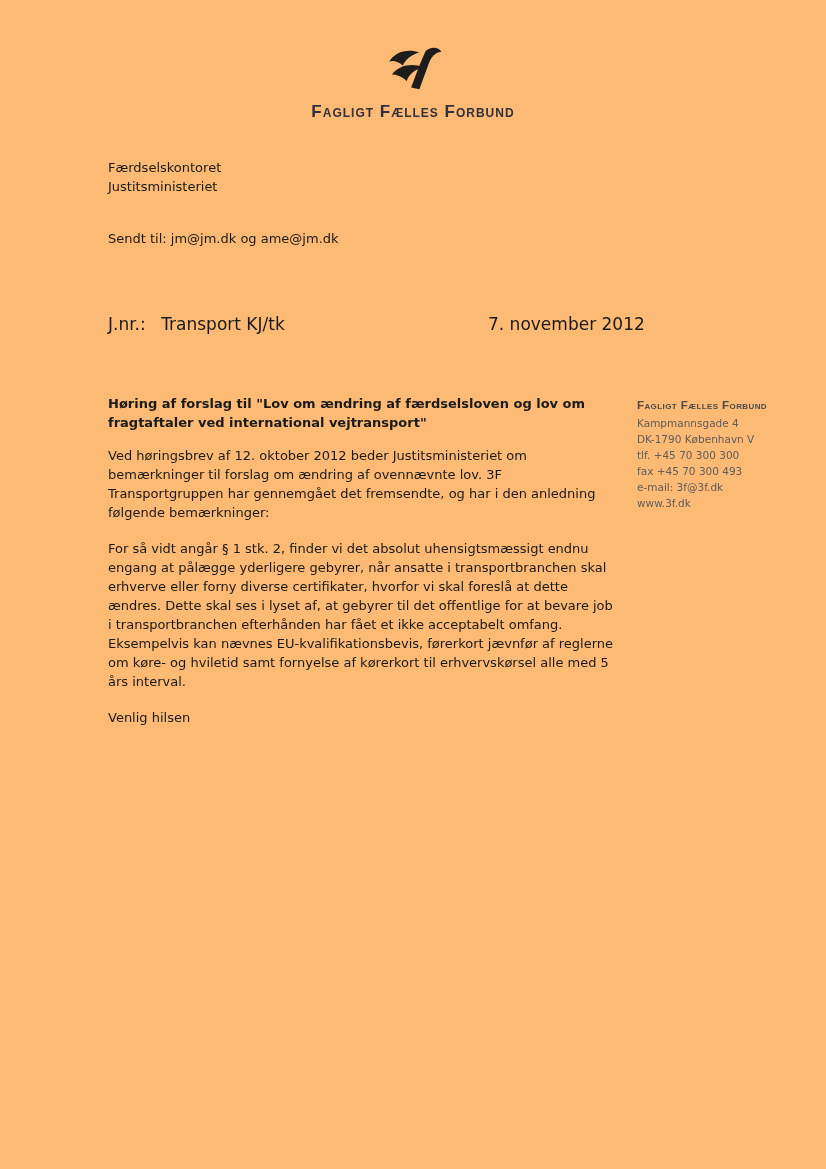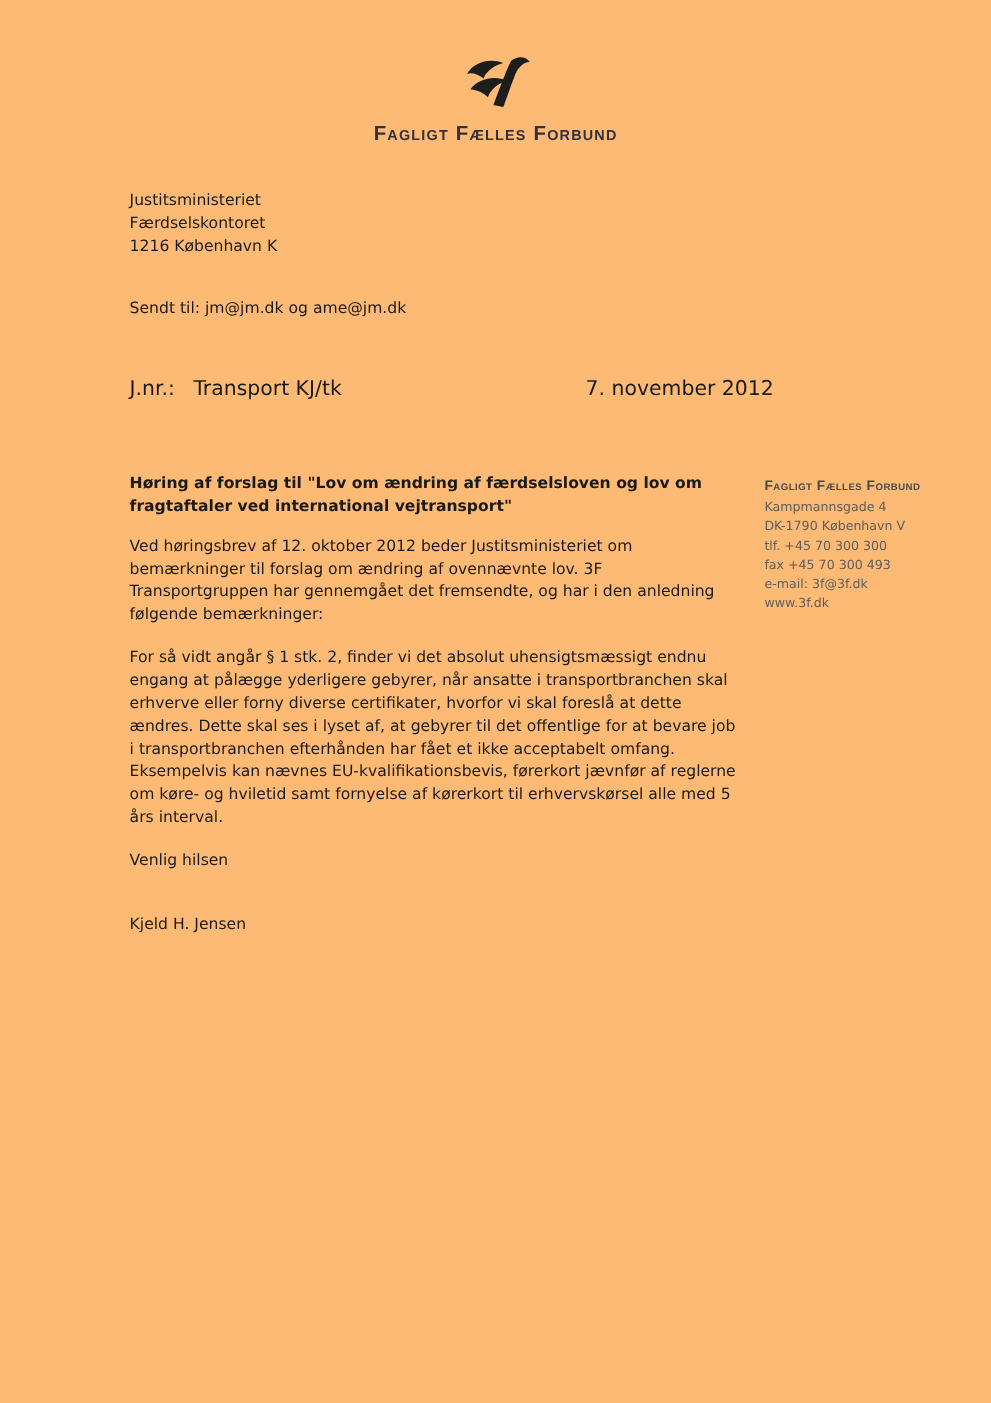--- a/index.html
+++ b/index.html
@@ -123,23 +123,22 @@
       <g fill="#1d1d1b">
         <path d="M10 17 C16 6 31 2 43 7 C35 9 28 14 25 21 C20 17 14 15 10 17 Z"></path>
         <path d="M13 31 C20 21 35 18 47 23 C39 25 32 30 29 38 C24 33 17 31 13 31 Z"></path>
         <path d="M50 5 C56 0 64 1 67 6 C62 6 57 10 54 17 C51 25 47 36 43 47 L34 45 C39 32 45 15 50 5 Z"></path>
       </g>
     </svg>
     <div class="brand-name">Fagligt Fælles Forbund</div>
   </div>
 
   <div class="recipient">
+    <div>Færdselskontoret</div>
     <div>Justitsministeriet</div>
-    <div>Færdselskontoret</div>
-    <div>1216 København K</div>
     <div class="sent-to">Sendt til: jm@jm.dk og ame@jm.dk</div>
   </div>
 
   <div class="ref-row">
     <span class="ref-journal-label">J.nr.:</span>
     <span class="ref-journal-value">Transport KJ/tk</span>
     <span class="ref-date">7. november 2012</span>
   </div>
 
   <div class="sidebar">
@@ -150,16 +149,15 @@
     <div class="sidebar-line">fax +45 70 300 493</div>
     <div class="sidebar-line">e-mail: 3f@3f.dk</div>
     <div class="sidebar-line">www.3f.dk</div>
   </div>
 
   <div class="main">
     <div class="letter-heading">Høring af forslag til "Lov om ændring af færdselsloven og lov om fragtaftaler ved international vejtransport"</div>
     <p>Ved høringsbrev af 12. oktober 2012 beder Justitsministeriet om bemærkninger til forslag om ændring af ovennævnte lov. 3F Transportgruppen har gennemgået det fremsendte, og har i den anledning følgende bemærkninger:</p>
     <p>For så vidt angår § 1 stk. 2, finder vi det absolut uhensigtsmæssigt endnu engang at pålægge yderligere gebyrer, når ansatte i transportbranchen skal erhverve eller forny diverse certifikater, hvorfor vi skal foreslå at dette ændres. Dette skal ses i lyset af, at gebyrer til det offentlige for at bevare job i transportbranchen efterhånden har fået et ikke acceptabelt omfang. Eksempelvis kan nævnes EU-kvalifikationsbevis, førerkort jævnfør af reglerne om køre- og hviletid samt fornyelse af kørerkort til erhvervskørsel alle med 5 års interval.</p>
     <div class="closing">Venlig hilsen</div>
-    <div class="signature">Kjeld H. Jensen</div>
   </div>
 
 </div>
 
 </body></html>

